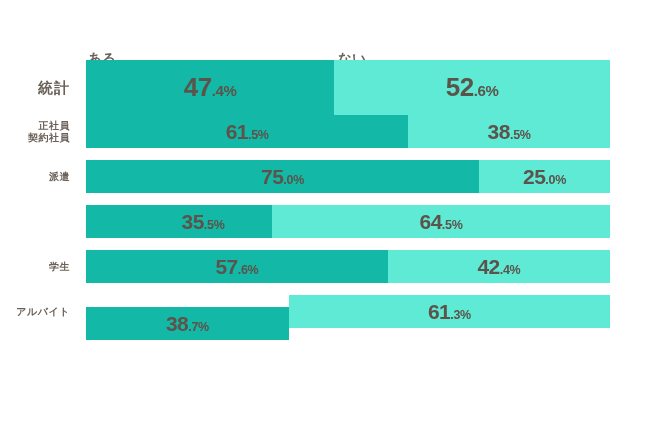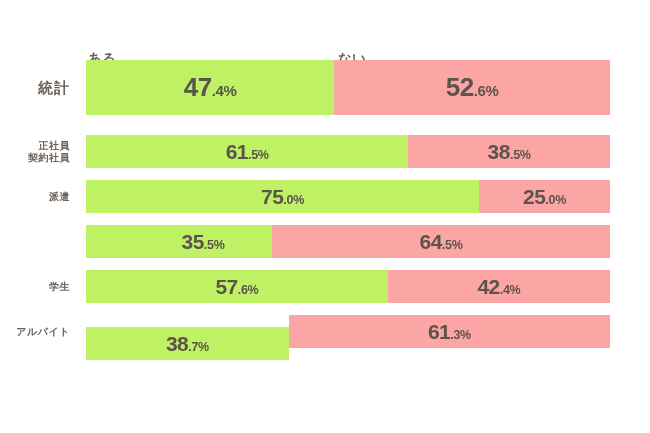--- a/index.html
+++ b/index.html
@@ -95,42 +95,42 @@
     flex-direction: row;
   }
   .seg {
     height: 100%;
     display: flex;
     align-items: center;
     justify-content: center;
     box-sizing: border-box;
     overflow: hidden;
   }
-  .seg.blue { background: #bef264; }
-  .seg.yellow { background: #fca5a5; }
+  .seg.blue { background: #14b8a6; }
+  .seg.yellow { background: #5eead4; }
 
   .seg-value {
     color: #5c534b;
     font-weight: bold;
     white-space: nowrap;
     display: inline-block;
   }
   .val-int {
     font-size: 26px;
     letter-spacing: -0.5px;
   }
   .val-frac {
     font-size: 15px;
     letter-spacing: -0.3px;
   }
   .bar-row.normal .val-int { font-size: 21px; }
   .bar-row.normal .val-frac { font-size: 12.5px; }
 
   
-  .bar-row.featured { height: 55px; margin-bottom: 20px; }
+  .bar-row.featured { height: 55px; }
   .bar-row.normal   { height: 33px; margin-bottom: 12px; }
 </style>
 </head>
 <body>
 
 <div id="chart-root">
 
   <div class="legend-row">
     <span class="legend-label blue-legend">ある</span>
     <span class="legend-label yellow-legend">ない</span>

